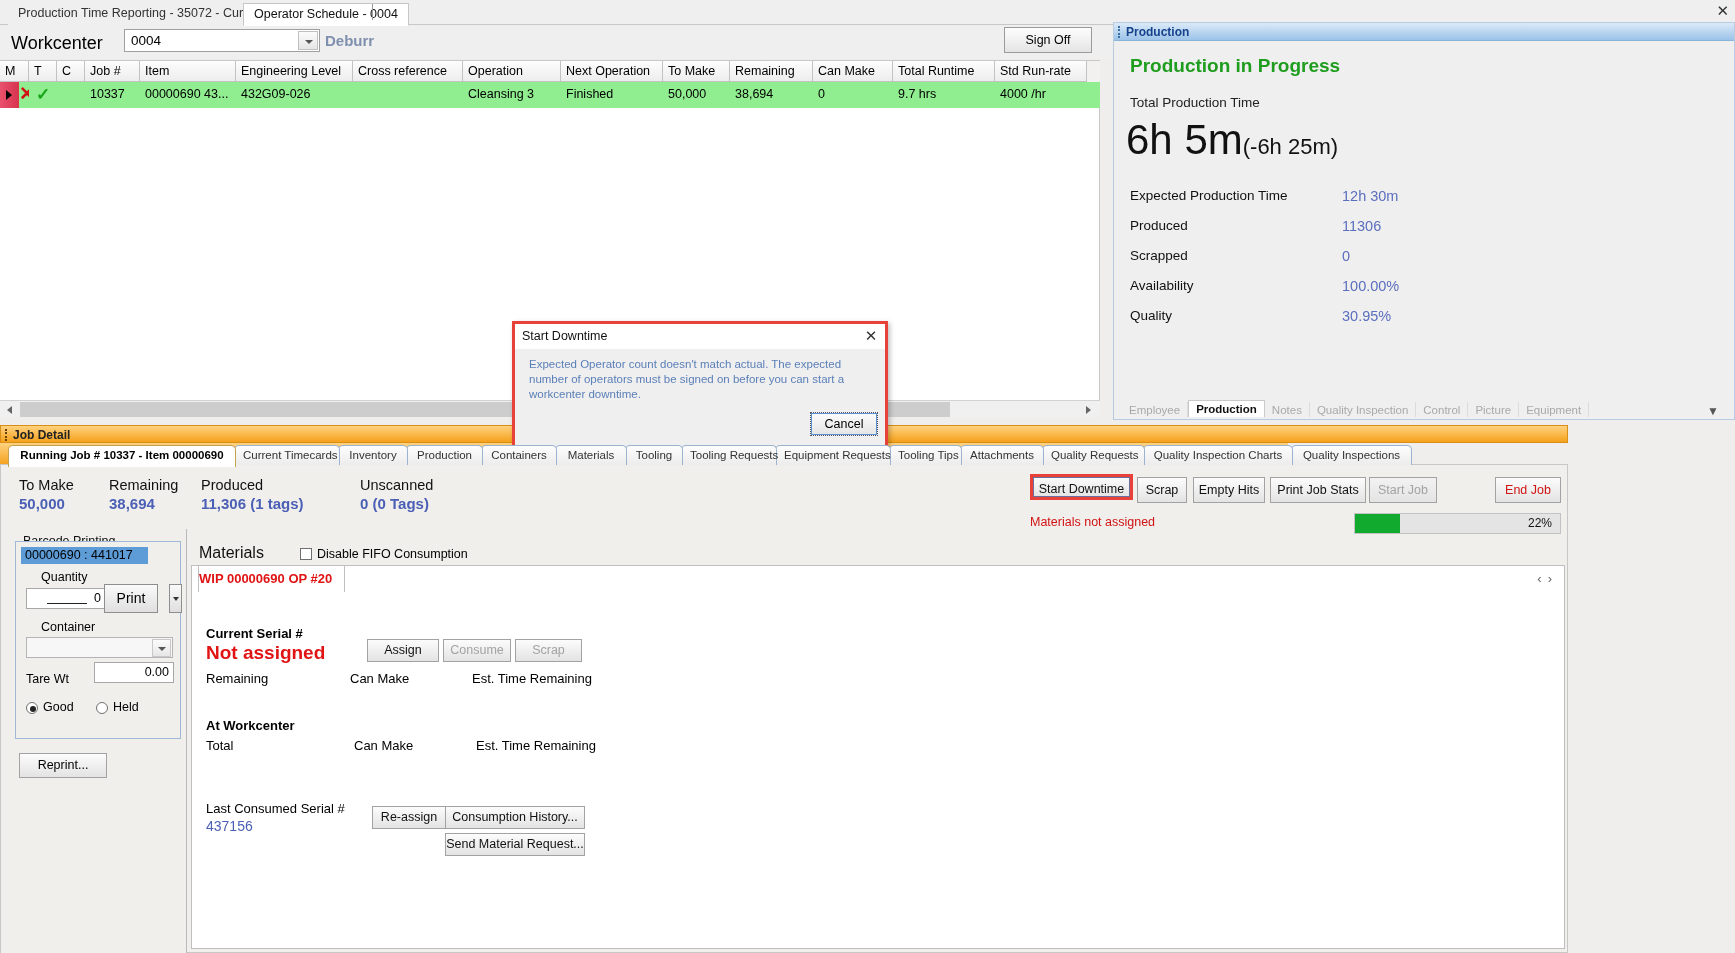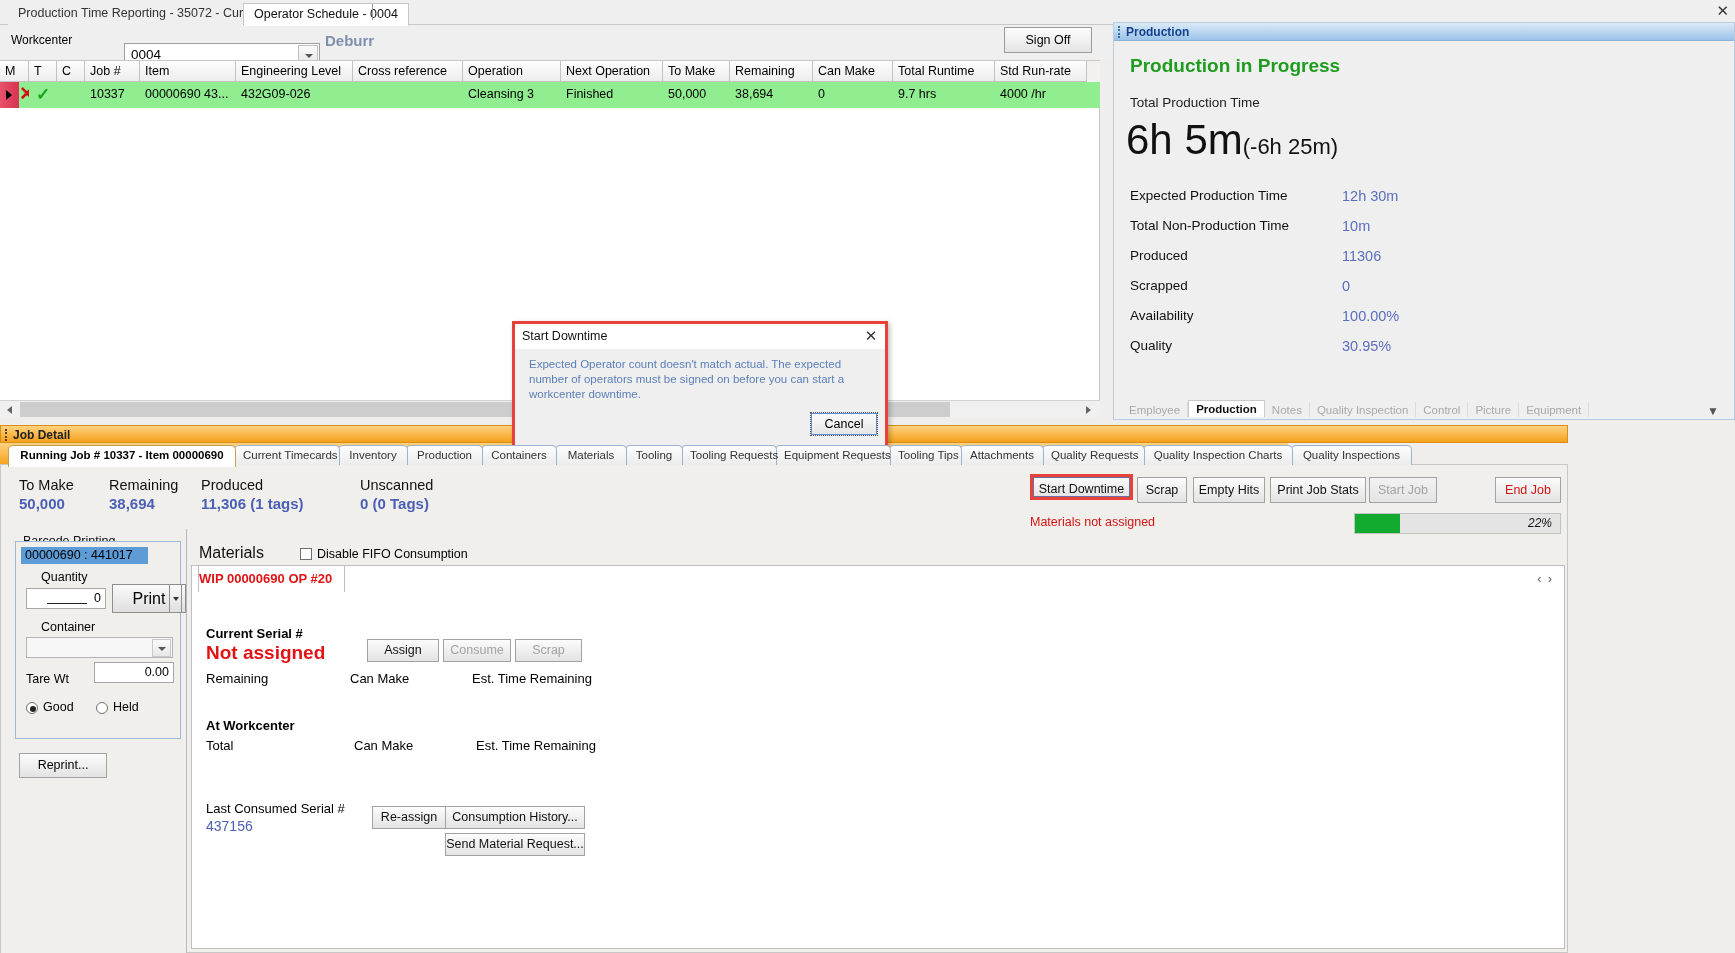--- a/index.html
+++ b/index.html
@@ -18,22 +18,22 @@
             background:#f0efef; border-bottom:1px solid #c8c8c8; }
   .ttab { position:absolute; top:3px; height:22px; padding:3px 10px 0 10px;
           font-size:12.5px; color:#333; background:#f0efef; }
   .ttab.inactive { left:8px; }
   .ttab.active { left:243px; background:#fff; border:1px solid #c6c6c6; border-bottom:1px solid #fff;
                  color:#111; height:23px; }
   .ttab-caret { position:absolute; left:372px; top:4px; width:1px; height:16px; background:#999; }
 
   
   .wc-row { position:absolute; left:0; top:26px; width:1112px; height:32px; background:#f0efef; }
-  .wc-label { position:absolute; left:11px; top:7px; font-size:12px; }
-  .wc-combo { position:absolute; left:124px; top:17px; width:196px; height:23px;
+  .wc-label { position:absolute; left:11px; top:7px; font-size:18px; }
+  .wc-combo { position:absolute; left:124px; top:3px; width:196px; height:23px;
               background:#fff; border:1px solid #a0a0a0; }
   .wc-combo .val { position:absolute; left:6px; top:3px; font-size:13.5px; }
   .wc-combo .drop { position:absolute; right:1px; top:1px; width:20px; height:19px;
                     background:linear-gradient(#fbfbfb,#e6e6e6); border:1px solid #c0c0c0; }
   .wc-combo .drop:after { content:""; position:absolute; left:6px; top:8px;
                     border-left:4px solid transparent; border-right:4px solid transparent;
                     border-top:4px solid #555; }
   .wc-name { position:absolute; left:325px; top:6px; font-size:15px; color:#7f8fae; font-weight:bold; }
 
   
@@ -136,38 +136,38 @@
   .jbtn { position:absolute; height:26px; background:linear-gradient(#fcfcfc,#e3e3e3);
           border:1px solid #a2a2a2; font-size:12.5px; text-align:center; line-height:24px; color:#111; }
   .jbtn.disabled { color:#a3a3a3; background:linear-gradient(#f2f2f2,#e4e4e4); }
   .jbtn.danger { color:#d01414; border:1px solid #a2a2a2; }
   .jbtn.highlight { border:3px solid #e8413a; }
   .jbtn.highlight .inner { position:absolute; inset:0; border:1px solid #6a6fa0; }
 
   .warn { position:absolute; font-size:12.5px; color:#d01414; }
 
   .pbar { position:absolute; left:1353px; top:512px; width:207px; height:21px;
-          background:#e4e4e4; border:1px solid #c2c2c2;font-style:italic; }
+          background:#e4e4e4; border:1px solid #c2c2c2; }
   .pbar .fill { position:absolute; left:0; top:0; height:19px; background:#11aa2e; }
   .pbar .pct { position:absolute; right:8px; top:2px; font-size:12px; color:#111; }
 
   
   .bp { position:absolute; left:14px; top:76px; width:166px; height:198px;
         border:1px solid #9fb8d6; background:#f0efec; }
   .bp-legend { position:absolute; left:18px; top:69px; font-size:12.5px; background:#f0efec;
                padding:0 4px; color:#111; }
   .bp-sel { position:absolute; left:5px; top:5px; width:127px; height:17px; background:#5d9cd6;
             color:#000; font-size:12.5px; padding:1px 4px; }
   .bp-qty-lbl { position:absolute; left:25px; top:28px; font-size:12.5px; }
   .bp-qty { position:absolute; left:10px; top:46px; width:80px; height:21px; background:#fff;
             border:1px solid #a8a8a8; font-size:12.5px; text-align:right; padding:2px 4px 0 0; }
   .bp-qty .ul { position:absolute; left:20px; bottom:4px; width:40px; border-bottom:1px solid #222; }
-  .bp-print { position:absolute; left:96px; top:42px; width:74px; height:29px;
+  .bp-print { position:absolute; left:88px; top:42px; width:54px; height:29px;
               background:linear-gradient(#fafafa,#dfdfdf); border:1px solid #8e8e8e;
-              font-size:16px; text-align:center; line-height:27px; }
+              font-size:14px; text-align:center; line-height:27px; }
   .bp-print-arrow { position:absolute; left:153px; top:42px; width:13px; height:29px;
               background:linear-gradient(#fafafa,#dfdfdf); border:1px solid #8e8e8e; }
   .bp-print-arrow:after { content:""; position:absolute; left:3px; top:12px;
               border-left:3px solid transparent; border-right:3px solid transparent;
               border-top:4px solid #333; }
   .bp-cont-lbl { position:absolute; left:25px; top:78px; font-size:12.5px; }
   .bp-cont { position:absolute; left:10px; top:95px; width:147px; height:21px; background:#f7f7f7;
              border:1px solid #b4b4b4; }
   .bp-cont .dd { position:absolute; right:1px; top:1px; width:19px; height:18px;
              background:linear-gradient(#fbfbfb,#e6e6e6); border:1px solid #c8c8c8; }
@@ -290,24 +290,20 @@
     <div class="tpt-lbl">Total Production Time</div>
     <div class="bigtime">
       <span>6h 5m</span><span class="sub">(-6h 25m)</span>
     </div>
     <div class="metrics" id="metrics">
         <div class="mrow">
           <div class="mlbl">Expected Production Time</div>
           <div class="mval">12h 30m</div>
         </div>
         <div class="mrow">
-          <div class="mlbl">Total Non-Production Time</div>
-          <div class="mval">10m</div>
-        </div>
-        <div class="mrow">
           <div class="mlbl">Produced</div>
           <div class="mval">11306</div>
         </div>
         <div class="mrow">
           <div class="mlbl">Scrapped</div>
           <div class="mval">0</div>
         </div>
         <div class="mrow">
           <div class="mlbl">Availability</div>
           <div class="mval">100.00%</div>

